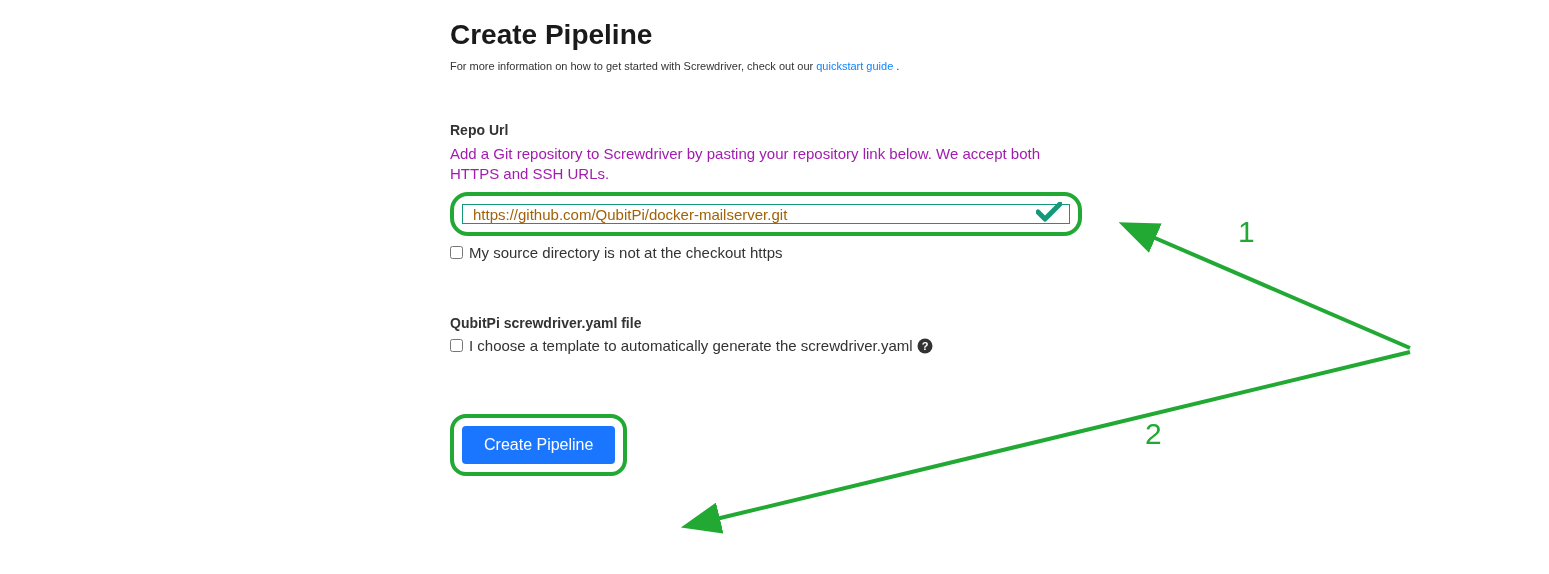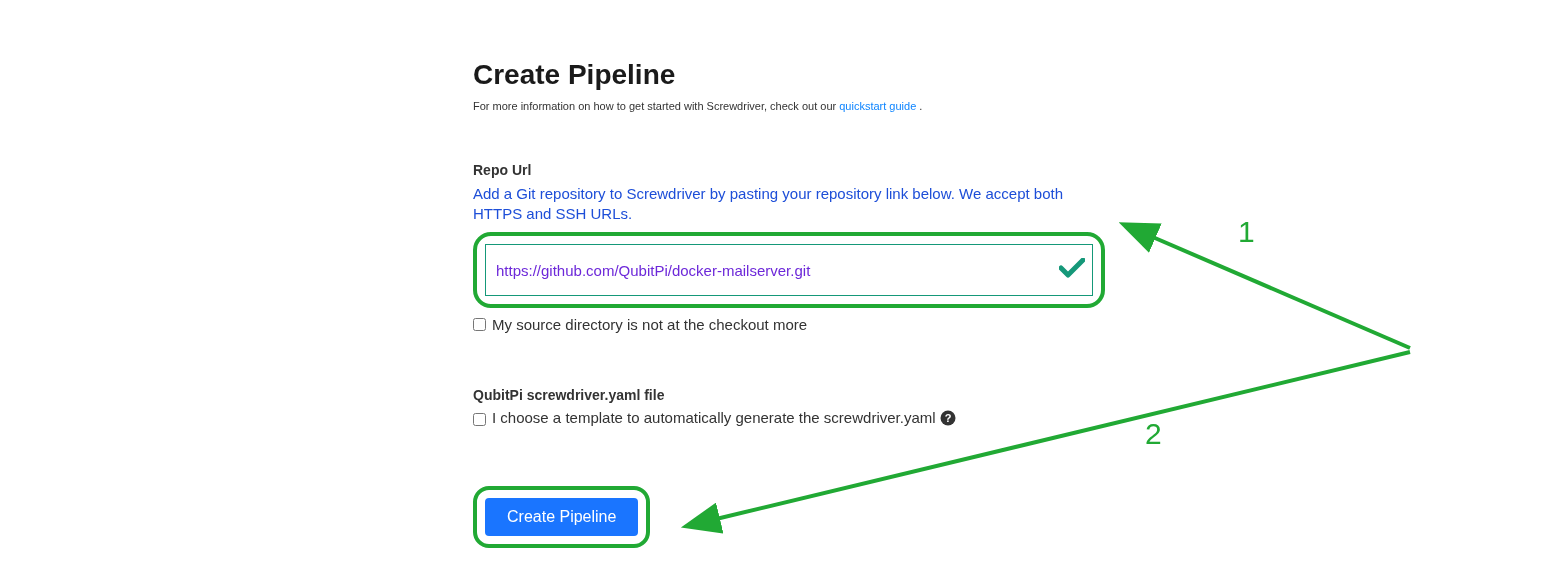--- a/index.html
+++ b/index.html
@@ -10,24 +10,23 @@
     body {
       font-family: -apple-system, BlinkMacSystemFont, "Segoe UI", Helvetica, Arial, sans-serif;
       width: 1549px;
       height: 574px;
       position: relative;
       background: #fff;
       color: #333;
     }
     .container {
       position: absolute;
-      left: 473px;
+      left: 450px;
       top: 19px;
       width: 632px;
-      margin-top: 40px;
     }
     h1 {
       font-size: 28px;
       font-weight: 700;
       color: #1a1a1a;
       margin-bottom: 8px;
     }
     .intro {
       font-size: 11px;
       color: #333;
@@ -39,58 +38,57 @@
       text-decoration: none;
     }
     .section-label {
       font-size: 14px;
       font-weight: 700;
       color: #333;
       margin-bottom: 6px;
     }
     .section-desc {
       font-size: 15px;
-      color: #1d4ed8;
+      color: #a21caf;
       line-height: 1.35;
       margin-bottom: 8px;
     }
     .highlight-box-1 {
       border: 4px solid #21a934;
       border-radius: 18px;
       padding: 8px;
       margin-bottom: 8px;
     }
     .repo-input-wrap {
       position: relative;
     }
     .repo-input {
       width: 100%;
-      height: 52px;
+      height: 20px;
       border: 1px solid #159879;
       padding: 6px 42px 6px 10px;
       font-size: 15px;
-      color: #6d28d9;
+      color: #a16207;
       outline: none;
     }
     .check-icon {
       position: absolute;
       right: 8px;
       top: 50%;
       transform: translateY(-50%);
     }
     .checkbox-row {
       display: flex;
       align-items: center;
       font-size: 15px;
       color: #333;
       margin-bottom: 54px;
     }
     .checkbox-row.last {
       margin-bottom: 60px;
-      align-items: flex-end;
     }
     .checkbox-row input[type="checkbox"] {
       margin-right: 6px;
       width: 13px;
       height: 13px;
     }
     .help-icon {
       margin-left: 4px;
       display: inline-flex;
       align-items: center;
@@ -143,21 +141,21 @@
       <span class="check-icon">
         <svg width="26" height="20" viewBox="0 0 26 20">
           <path d="M2 10 L9 17 L24 2" stroke="#159879" stroke-width="5" fill="none" stroke-linecap="round" stroke-linejoin="round"></path>
         </svg>
       </span>
     </div>
   </div>
 
   <label class="checkbox-row">
     <input type="checkbox" style="">
-    <span>My source directory is not at the checkout more</span>
+    <span>My source directory is not at the checkout https</span>
   </label>
 
   <div class="section-label">QubitPi screwdriver.yaml file</div>
 
   <label class="checkbox-row last">
     <input type="checkbox" style="">
     <span>I choose a template to automatically generate the screwdriver.yaml</span>
     <span class="help-icon">
       <svg width="16" height="16" viewBox="0 0 16 16">
         <circle cx="8" cy="8" r="7.5" fill="#333"></circle>

